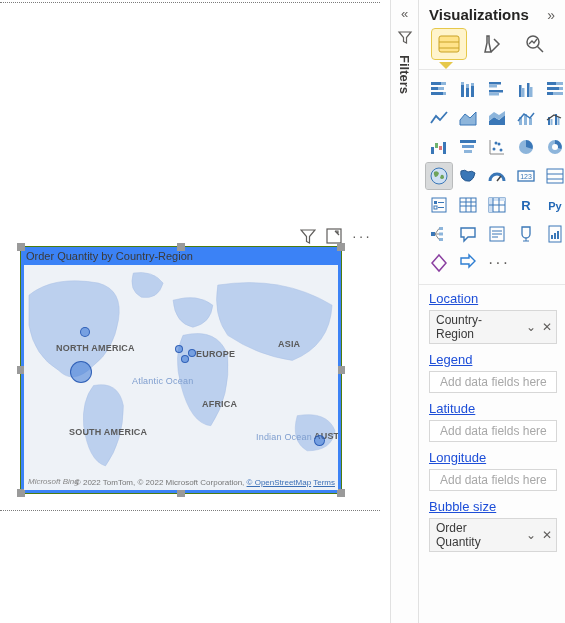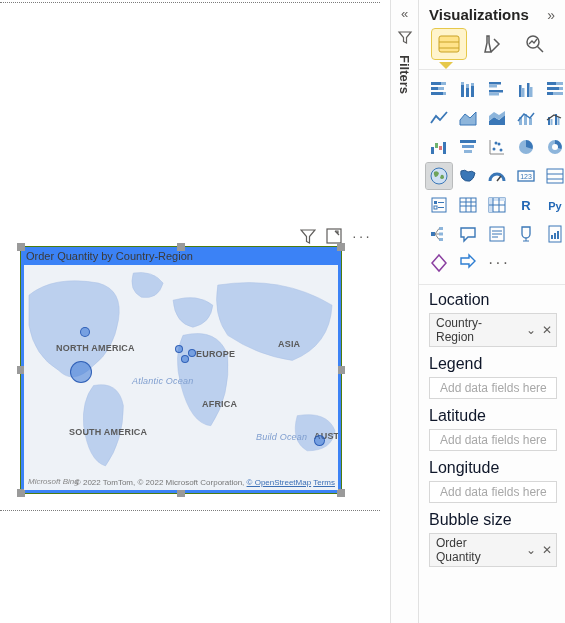--- a/index.html
+++ b/index.html
@@ -69,21 +69,21 @@
   }
   .map-svg { width: 100%; height: 100%; display: block; }
   .map-label {
     position: absolute;
     font-size: 9px;
     color: #5a5a5a;
     font-weight: 600;
     letter-spacing: 0.2px;
     white-space: nowrap;
   }
-  .map-label.ocean { color:#7f9ecf; font-weight:400; font-style:italic;}
+  .map-label.ocean { color:#7f9ecf; font-weight:400; }
   .bubble {
     position: absolute;
     border-radius: 50%;
     background: rgba(60,120,215,0.55);
     border: 1px solid rgba(40,90,180,0.9);
   }
   .bing-logo {
     position: absolute;
     left: 4px; bottom: 4px;
     font-size: 8px; color:#888; font-style: italic;
@@ -185,23 +185,24 @@
   .viz-icon svg { width:20px; height:20px; }
   .more-viz { font-size:16px; color:#605e5c; cursor:pointer; letter-spacing:2px; padding-left:4px;}
   
   .wells {
     border-top: 1px solid #e7e7e7;
     overflow-y: auto;
     flex: 1 1 auto;
   }
   .well { padding: 6px 8px 2px 10px; }
   .well-label {
-    font-size: 16px;
-    color: #0f172a;
+    font-size: 13px;
+    color: #1d4ed8;
     margin-bottom: 4px;
+    text-decoration: underline;
   }
   .well-box {
     border: 1px solid #d7d7d7;
     background: #fff;
     min-height: 22px;
     display: flex;
     align-items: center;
     padding: 2px 4px 2px 6px;
     font-size: 12px;
     color: #3a3a3a;
@@ -268,21 +269,21 @@
           </g>
         </svg>
 
         <div class="map-label" style="left:32px;top:78px">NORTH AMERICA</div>
         <div class="map-label" style="left:45px;top:162px">SOUTH AMERICA</div>
         <div class="map-label" style="left:172px;top:84px">EUROPE</div>
         <div class="map-label" style="left:178px;top:134px">AFRICA</div>
         <div class="map-label" style="left:254px;top:74px">ASIA</div>
         <div class="map-label" style="left:290px;top:166px">AUSTR</div>
         <div class="map-label ocean" style="left:108px;top:112px;text-align:center;line-height:1.1"><span>Atlantic Ocean</span></div>
-        <div class="map-label ocean" style="left:232px;top:168px;text-align:center;line-height:1.1"><span>Build Ocean</span></div>
+        <div class="map-label ocean" style="left:232px;top:168px;text-align:center;line-height:1.1"><span>Indian Ocean</span></div>
 
         <div class="bubble" style="left:46px;top:96px;width:22px;height:22px;"></div>
         <div class="bubble" style="left:56px;top:62px;width:10px;height:10px;"></div>
         <div class="bubble" style="left:151px;top:80px;width:8px;height:8px;"></div>
         <div class="bubble" style="left:157px;top:90px;width:8px;height:8px;"></div>
         <div class="bubble" style="left:164px;top:84px;width:8px;height:8px;"></div>
         <div class="bubble" style="left:290px;top:170px;width:11px;height:11px;"></div>
 
         <div class="bing-logo">Microsoft Bing</div>
         <div class="copyright">

